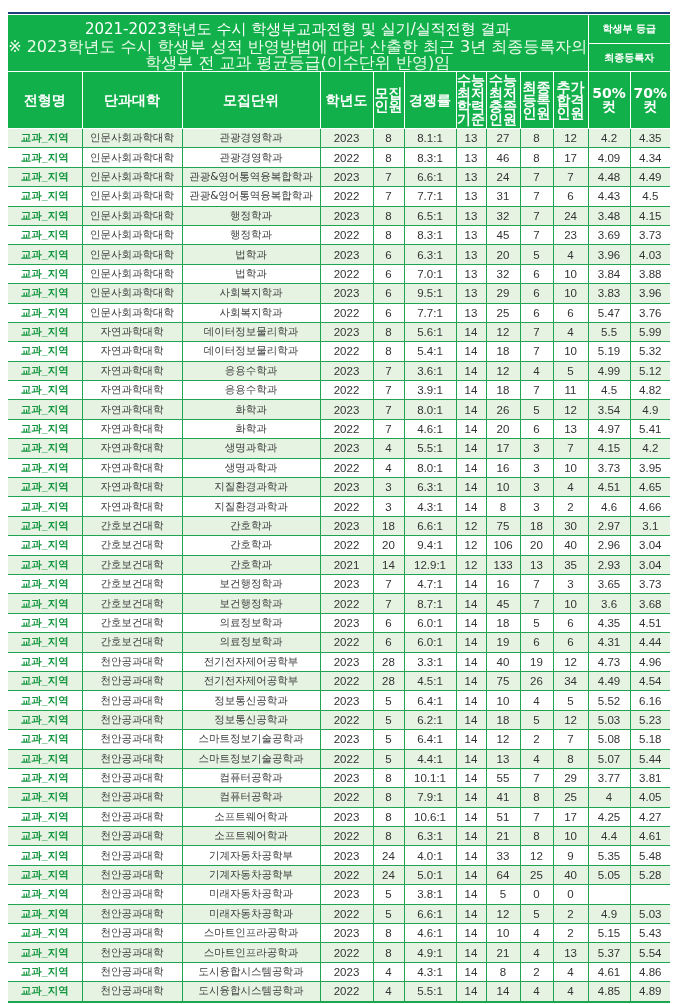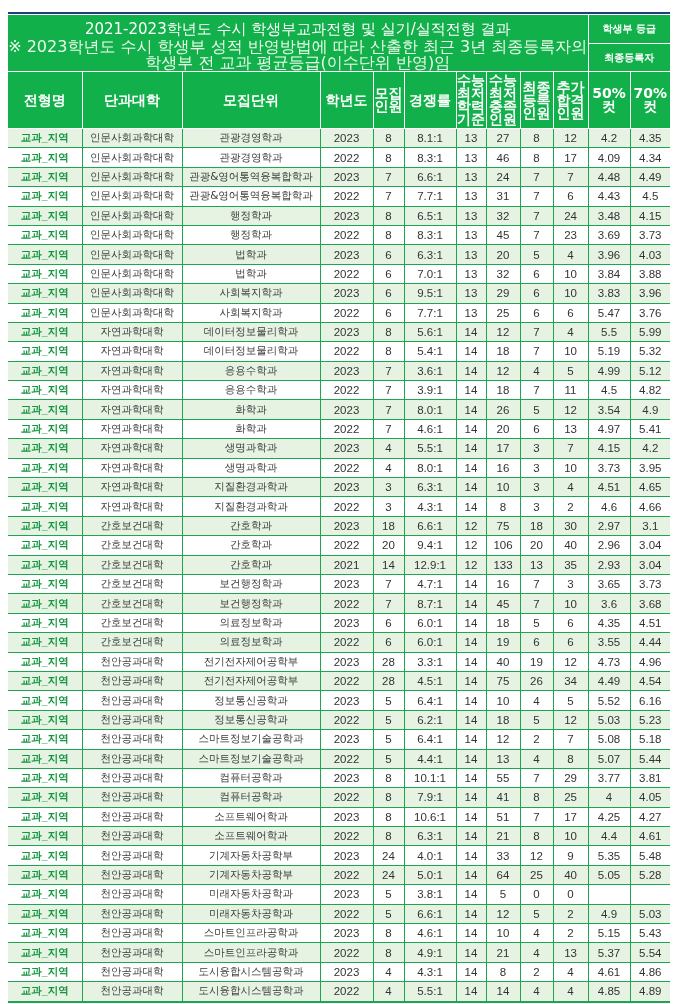--- a/index.html
+++ b/index.html
@@ -443,21 +443,21 @@
           <td class="type">교과_지역</td>
           <td class="kr">간호보건대학</td>
           <td class="kr">의료정보학과</td>
           <td>2022</td>
           <td>6</td>
           <td>6.0:1</td>
           <td>14</td>
           <td>19</td>
           <td>6</td>
           <td>6</td>
-          <td>3.55</td>
+          <td>4.31</td>
           <td>4.44</td>
         </tr>
         <tr class="even">
           <td class="type">교과_지역</td>
           <td class="kr">천안공과대학</td>
           <td class="kr">전기전자제어공학부</td>
           <td>2023</td>
           <td>28</td>
           <td>3.3:1</td>
           <td>14</td>

